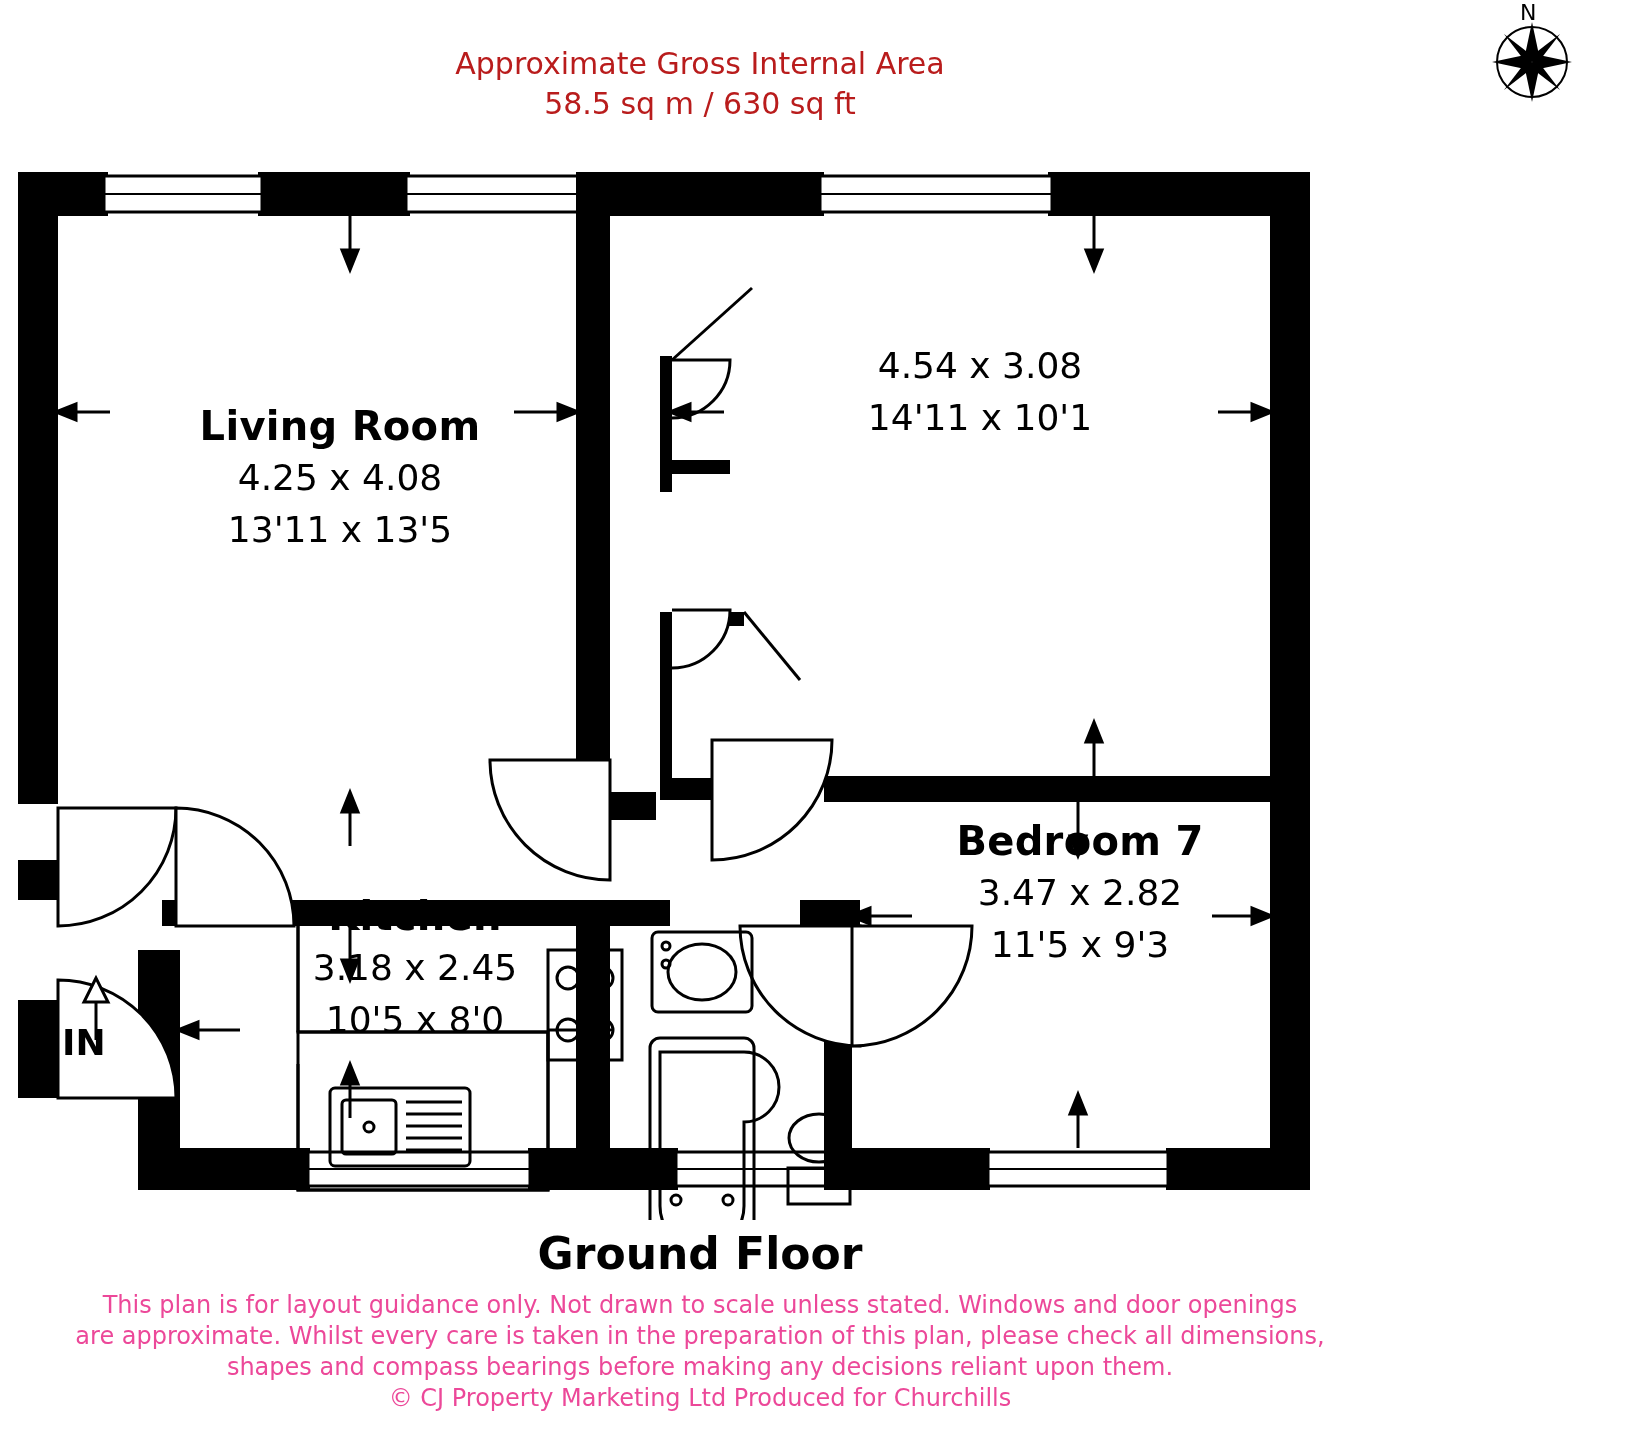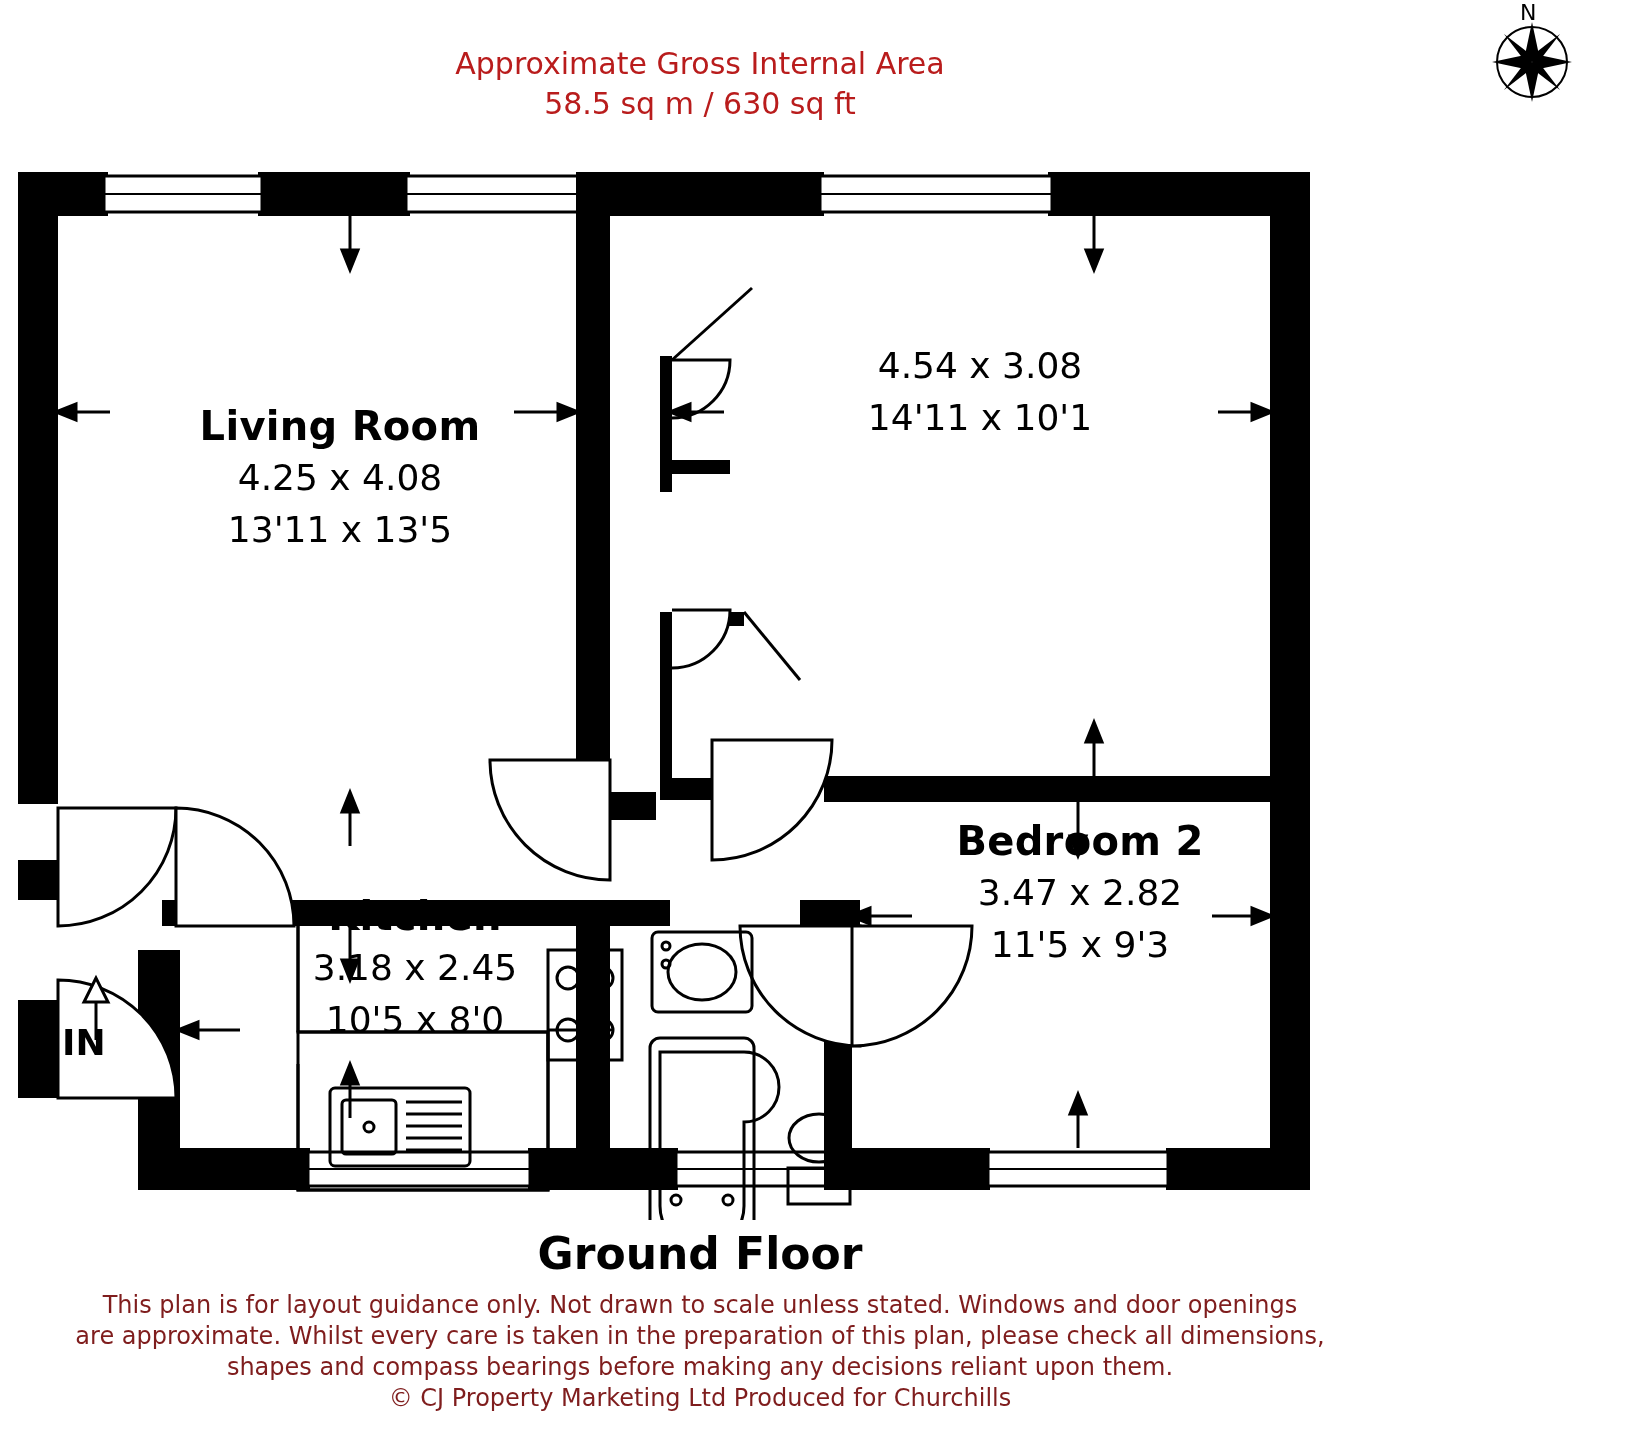--- a/index.html
+++ b/index.html
@@ -76,21 +76,21 @@
     font-size: 44px;
     font-weight: bold;
   }
 
   
   #disclaimer {
     left: 0px; top: 1290px; width: 1400px;
     text-align: center;
     font-size: 24px;
     line-height: 31px;
-    color: #7f1d1d;
+    color: #ec4899;
   }
 </style>
 </head>
 <body>
 
 <div id="header" class="abs">
   <div>Approximate Gross Internal Area</div>
   <div>58.5 sq m / 630 sq ft</div>
 </div>
 
@@ -309,21 +309,21 @@
     <div class="dim">4.25 x 4.08</div>
     <div class="dim">13'11 x 13'5</div>
   </div>
 
   <div id="lbl-bed1" class="room-label">
     <div class="dim">4.54 x 3.08</div>
     <div class="dim">14'11 x 10'1</div>
   </div>
 
   <div id="lbl-bed2" class="room-label">
-    <div class="name">Bedroom 2</div>
+    <div class="name">Bedroom 7</div>
     <div class="dim">3.47 x 2.82</div>
     <div class="dim">11'5 x 9'3</div>
   </div>
 
   <div id="lbl-kitchen" class="room-label">
     <div class="name">Kitchen</div>
     <div class="dim">3.18 x 2.45</div>
     <div class="dim">10'5 x 8'0</div>
   </div>
 

